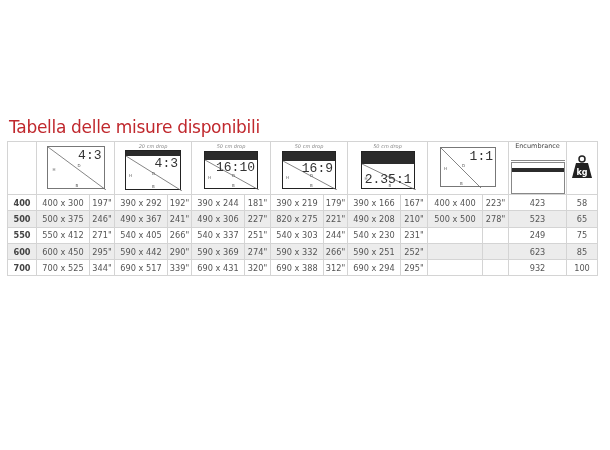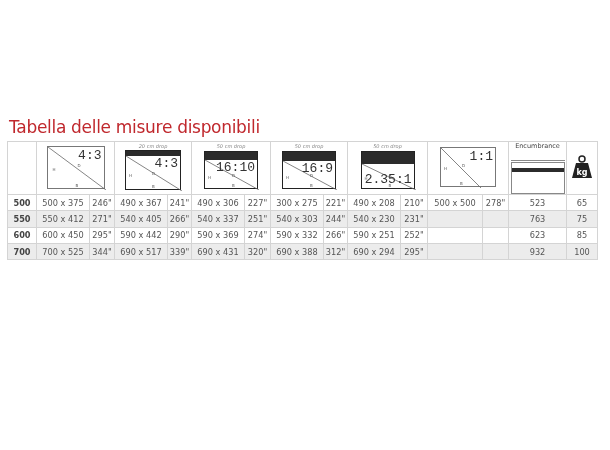--- a/index.html
+++ b/index.html
@@ -137,28 +137,45 @@
             <circle cx="11" cy="4" r="3" fill="none" stroke="#222" stroke-width="1.5"></circle>
             <path d="M5 8 H17 L21 23 H1 Z" fill="#222"></path>
             <text x="11" y="20" text-anchor="middle" fill="#fff" font-size="8" font-weight="bold" font-family="DejaVu Sans, sans-serif">kg</text>
           </svg>
         </div>
       </td>
     </tr>
   </thead>
   <tbody id="tbody">
       <tr>
+        <td class="mod">400</td>
+        <td>400 x 300</td>
+        <td>197"</td>
+        <td>390 x 292</td>
+        <td>192"</td>
+        <td>390 x 244</td>
+        <td>181"</td>
+        <td>390 x 219</td>
+        <td>179"</td>
+        <td>390 x 166</td>
+        <td>167"</td>
+        <td>400 x 400</td>
+        <td>223"</td>
+        <td>423</td>
+        <td>58</td>
+      </tr>
+      <tr>
         <td class="mod">500</td>
         <td>500 x 375</td>
         <td>246"</td>
         <td>490 x 367</td>
         <td>241"</td>
         <td>490 x 306</td>
         <td>227"</td>
-        <td>300 x 275</td>
+        <td>820 x 275</td>
         <td>221"</td>
         <td>490 x 208</td>
         <td>210"</td>
         <td>500 x 500</td>
         <td>278"</td>
         <td>523</td>
         <td>65</td>
       </tr>
       <tr>
         <td class="mod">550</td>
@@ -167,21 +184,21 @@
         <td>540 x 405</td>
         <td>266"</td>
         <td>540 x 337</td>
         <td>251"</td>
         <td>540 x 303</td>
         <td>244"</td>
         <td>540 x 230</td>
         <td>231"</td>
         <td></td>
         <td></td>
-        <td>763</td>
+        <td>249</td>
         <td>75</td>
       </tr>
       <tr>
         <td class="mod">600</td>
         <td>600 x 450</td>
         <td>295"</td>
         <td>590 x 442</td>
         <td>290"</td>
         <td>590 x 369</td>
         <td>274"</td>

